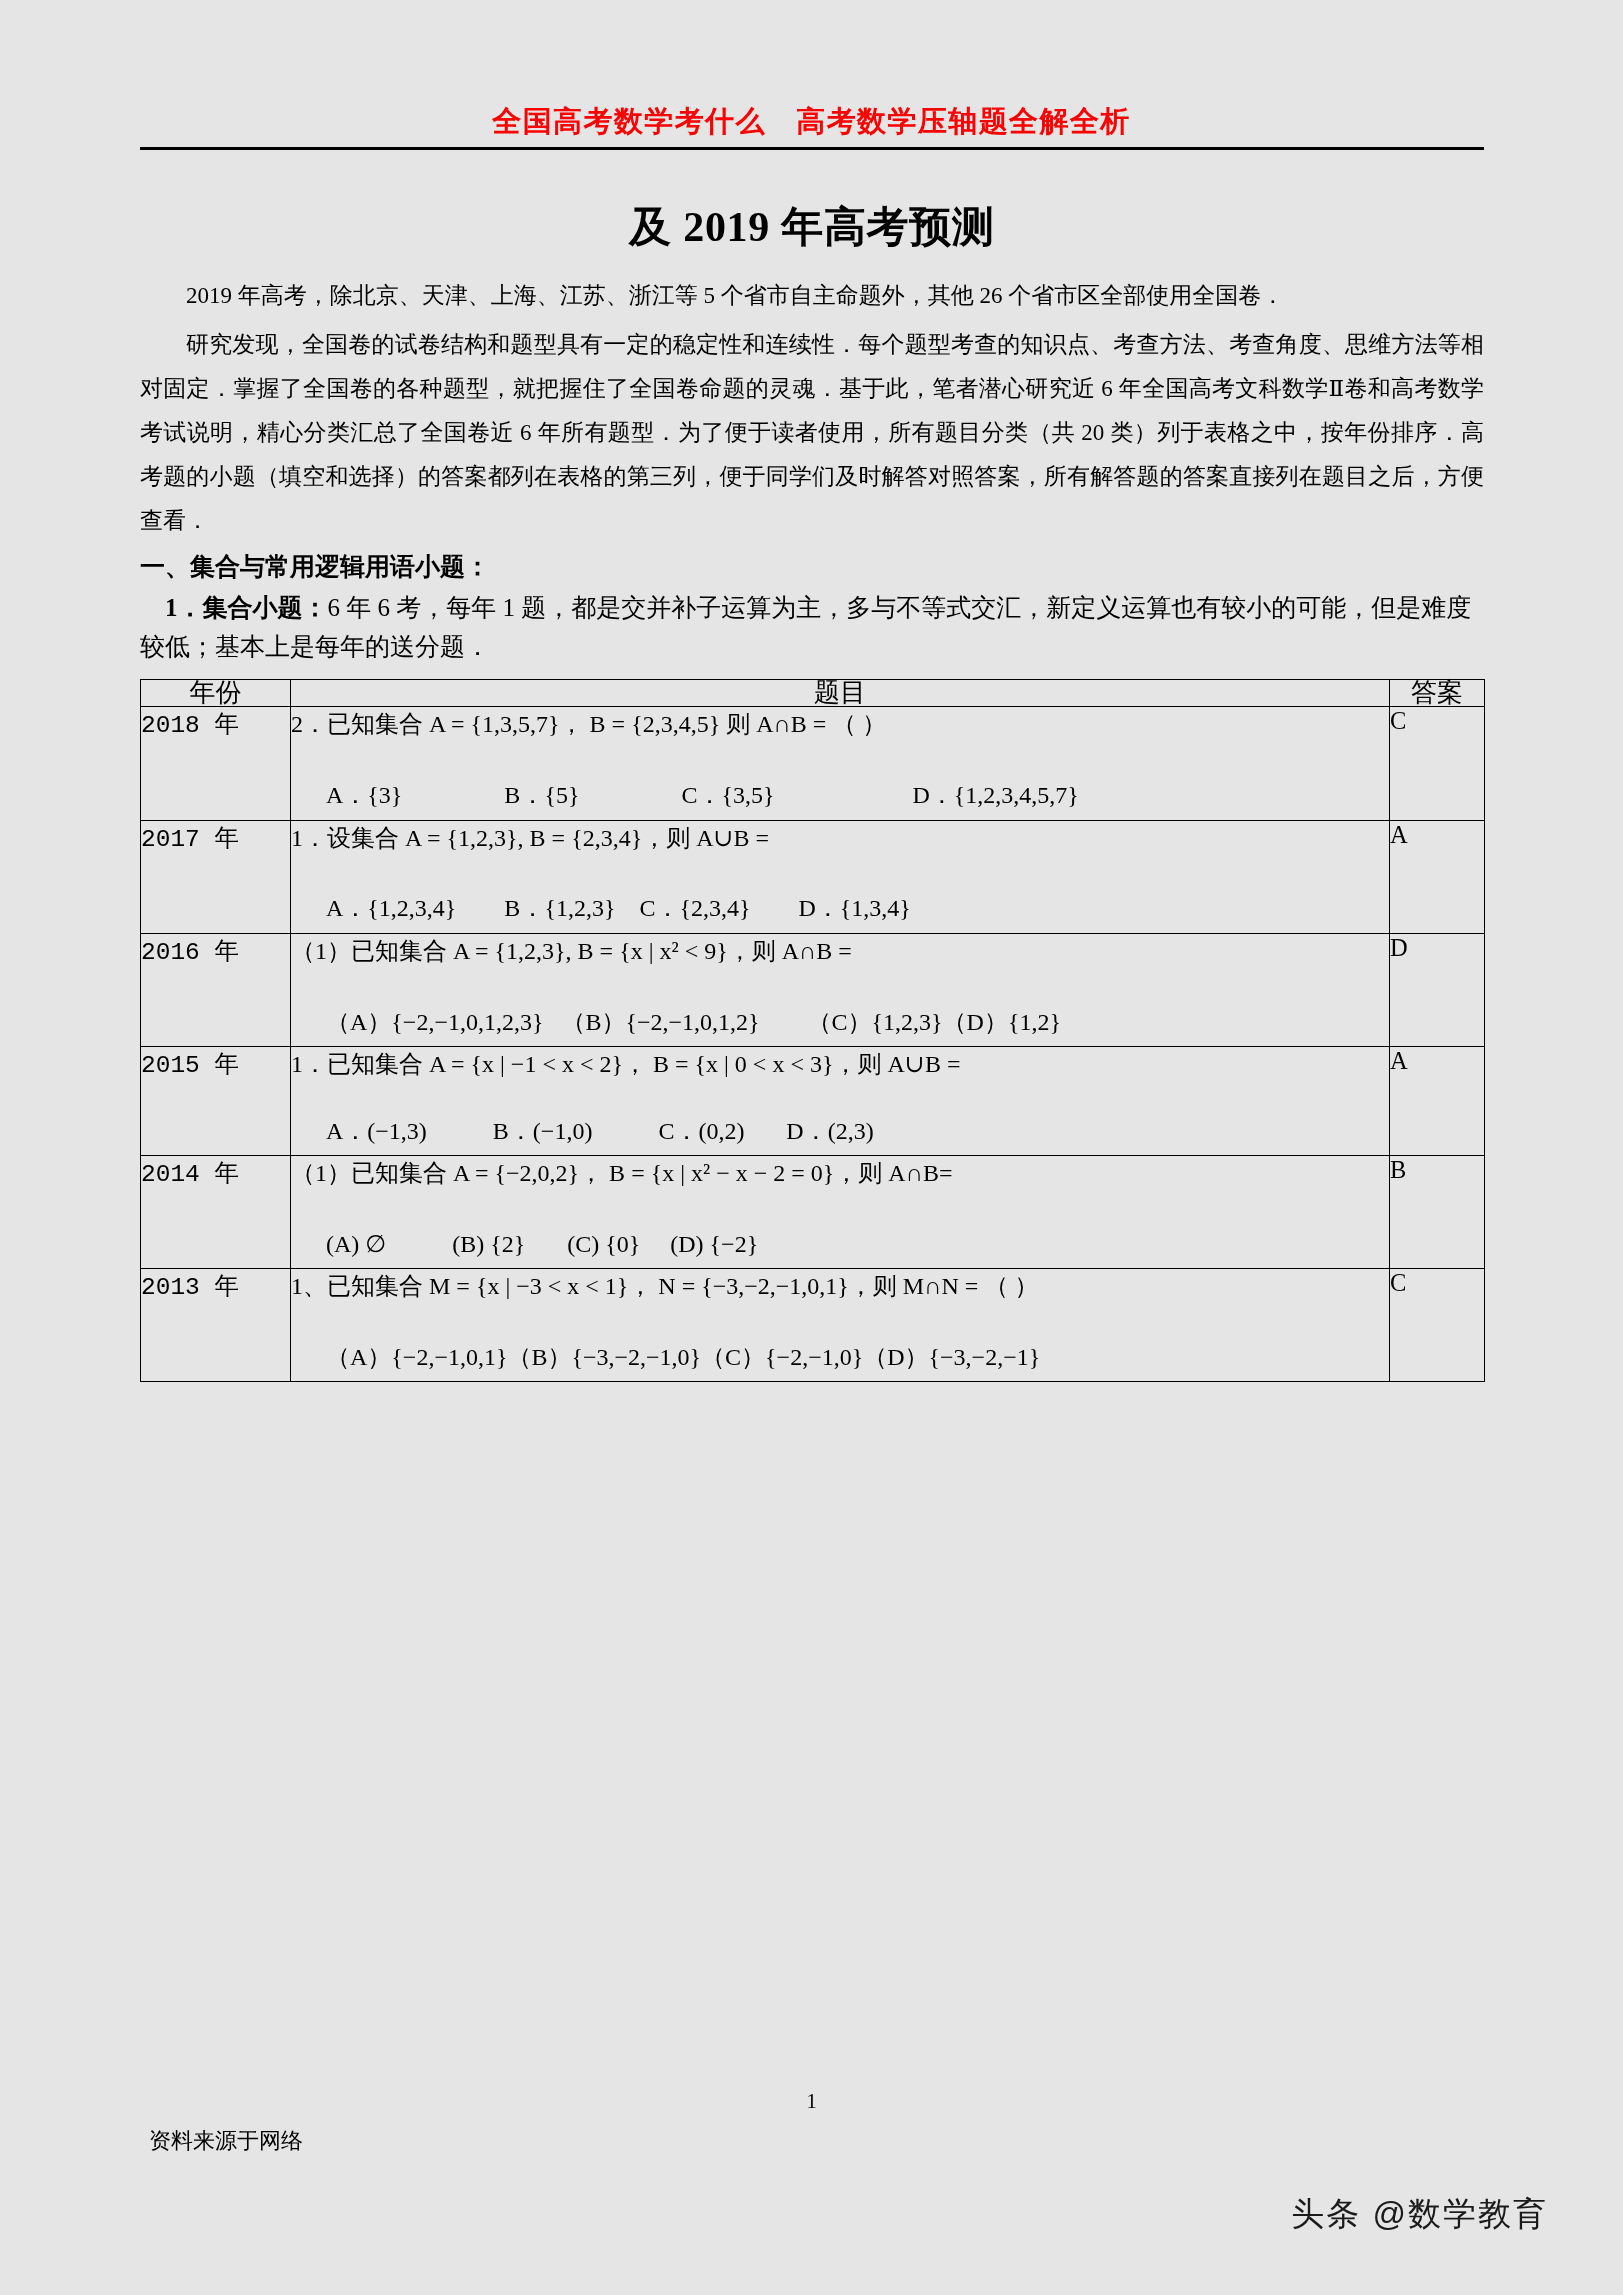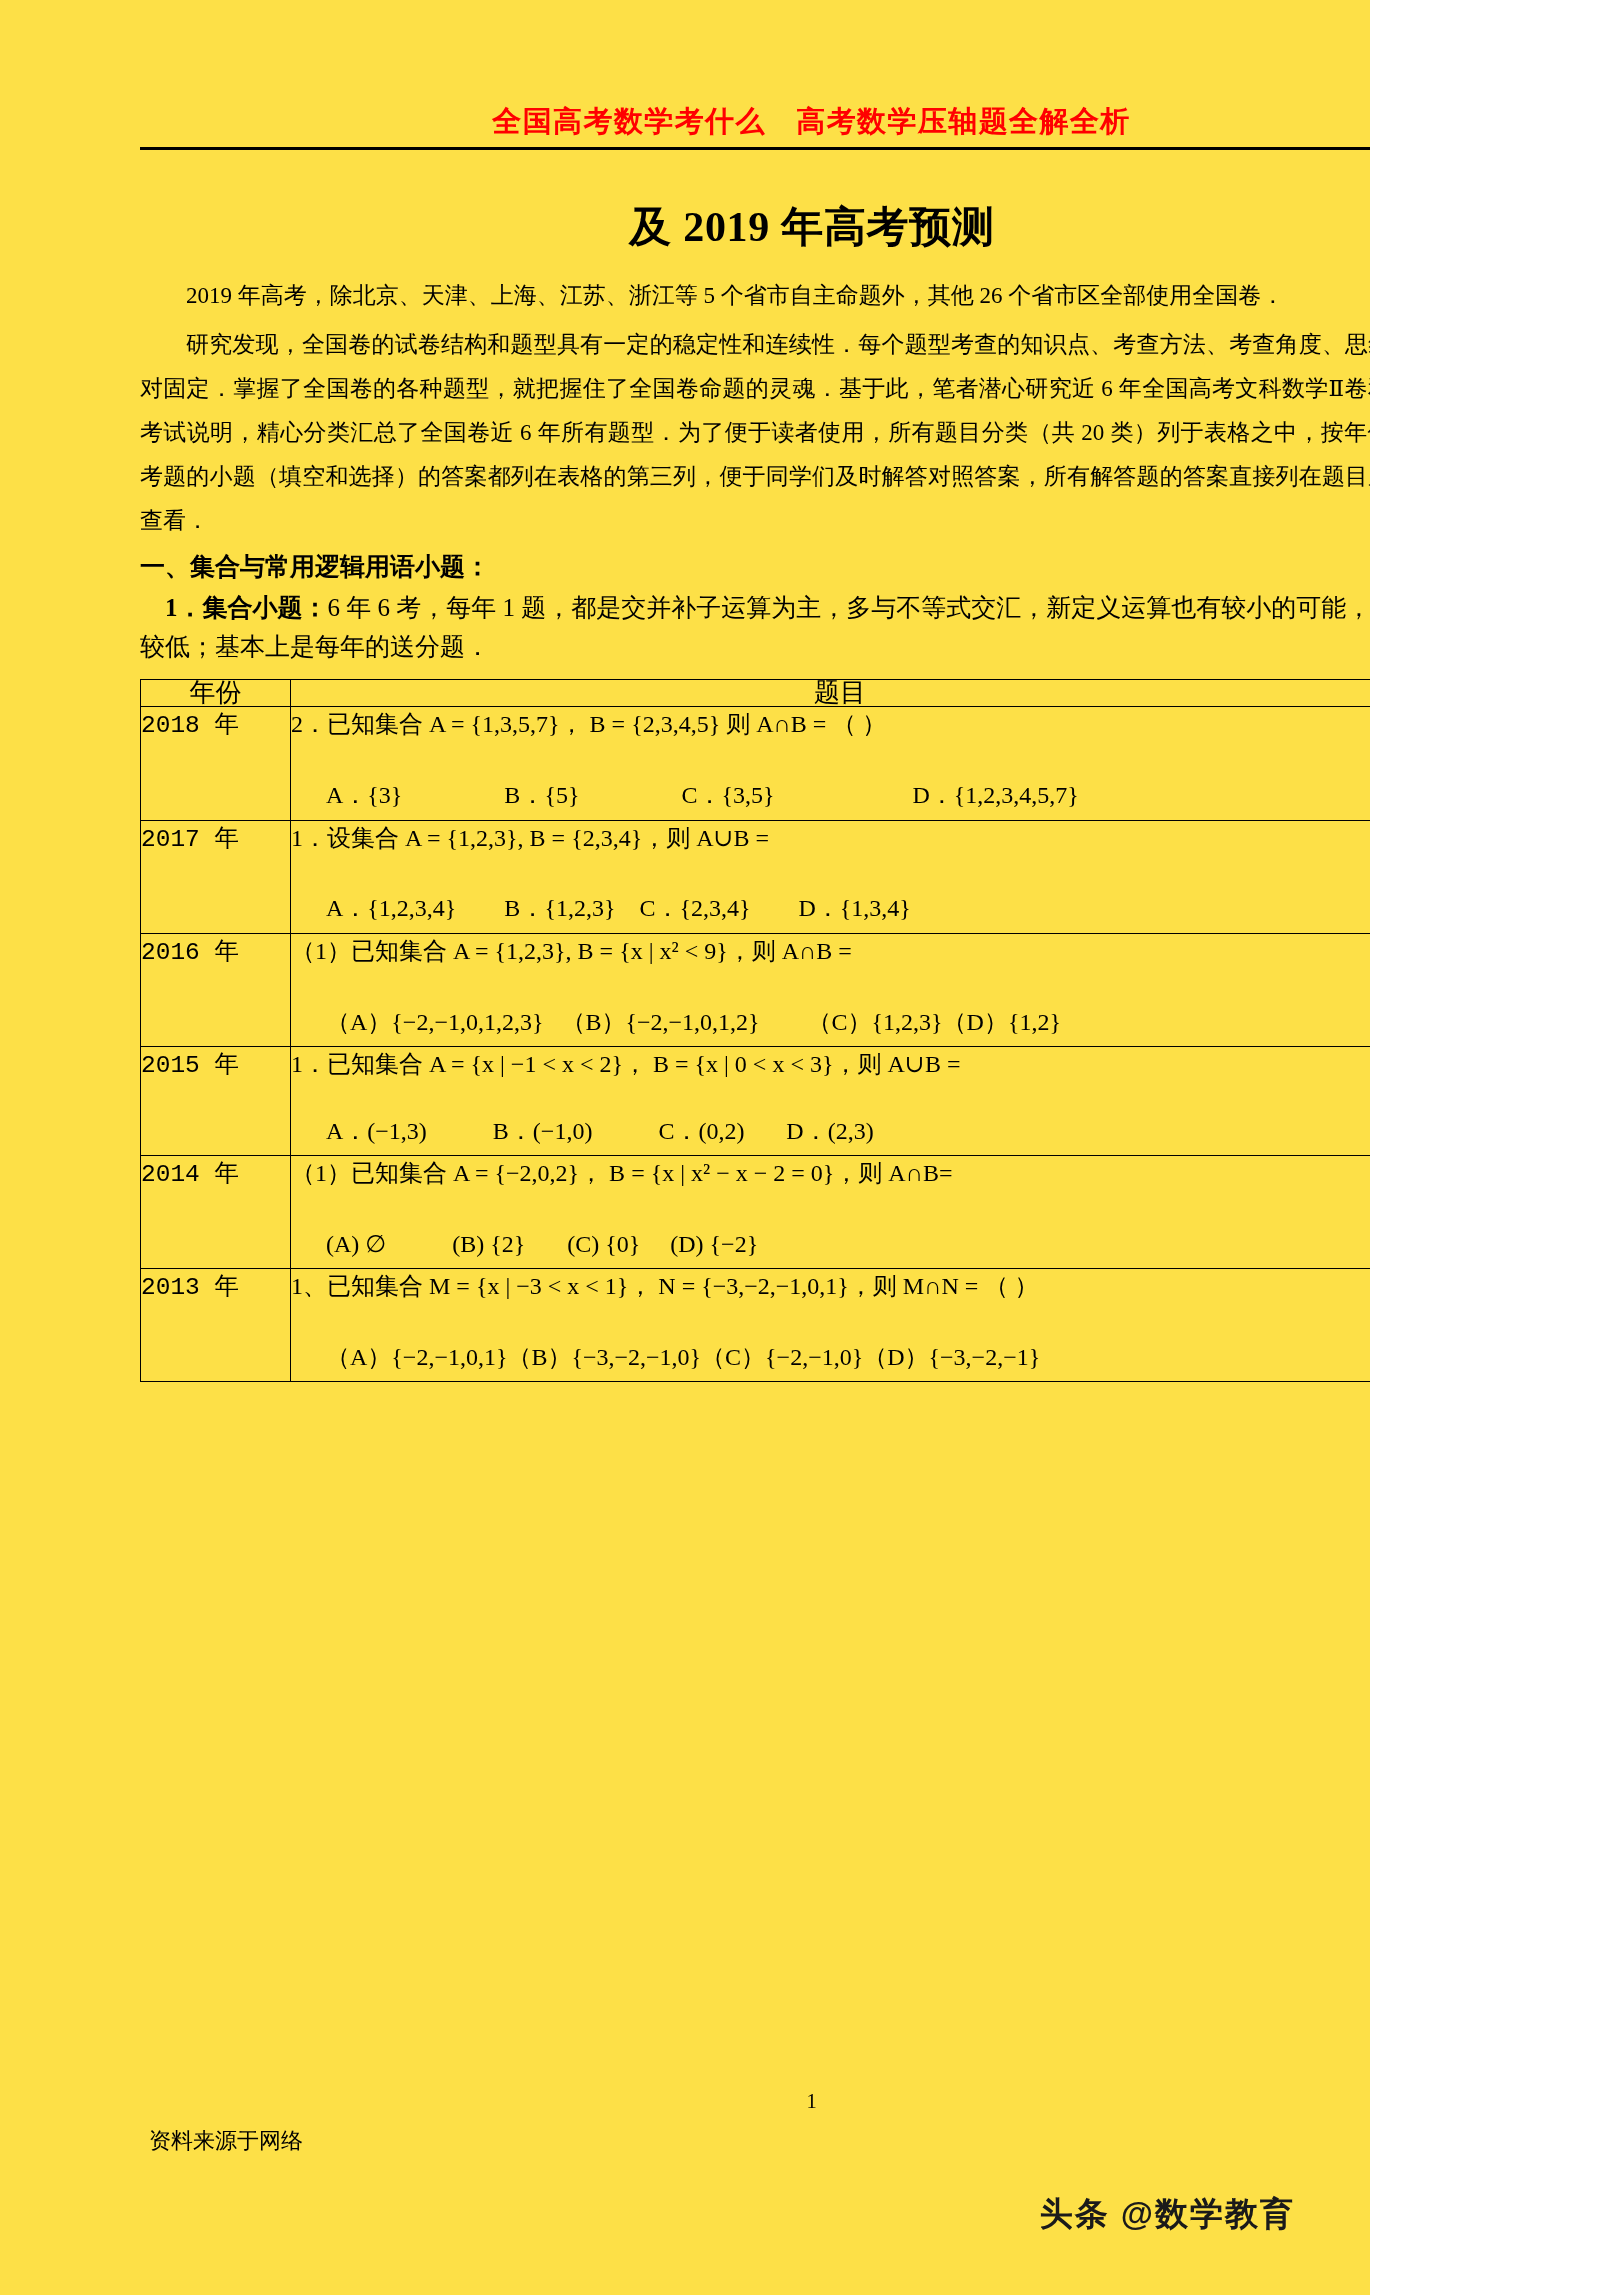--- a/index.html
+++ b/index.html
@@ -6,23 +6,23 @@
     margin: 0;
     padding: 0;
     background: #ffffff;
   }
   body {
     font-family: "Liberation Serif", "DejaVu Serif", serif;
     color: #000000;
   }
   .page {
     position: relative;
-    width: 1370px;
+    width: 1623px;
     height: 2295px;
-    background: #fde047;
+    background: #e5e5e5;
     overflow: hidden;
     box-sizing: border-box;
   }
 
   
   .header-band {
     position: absolute;
     left: 0;
     top: 102px;
     width: 1623px;
@@ -160,21 +160,21 @@
     left: 149px;
     top: 2126px;
     font-size: 22px;
   }
   .watermark {
     position: absolute;
     right: 75px;
     top: 2192px;
     font-family: "Liberation Sans", "DejaVu Sans", sans-serif;
     font-size: 33px;
-    font-weight: bold;
+    font-weight: normal;
     color: #1a1a1a;
     letter-spacing: 2px;
     white-space: pre;
   }
 </style>
 </head>
 <body>
 
 <div class="page">
 

